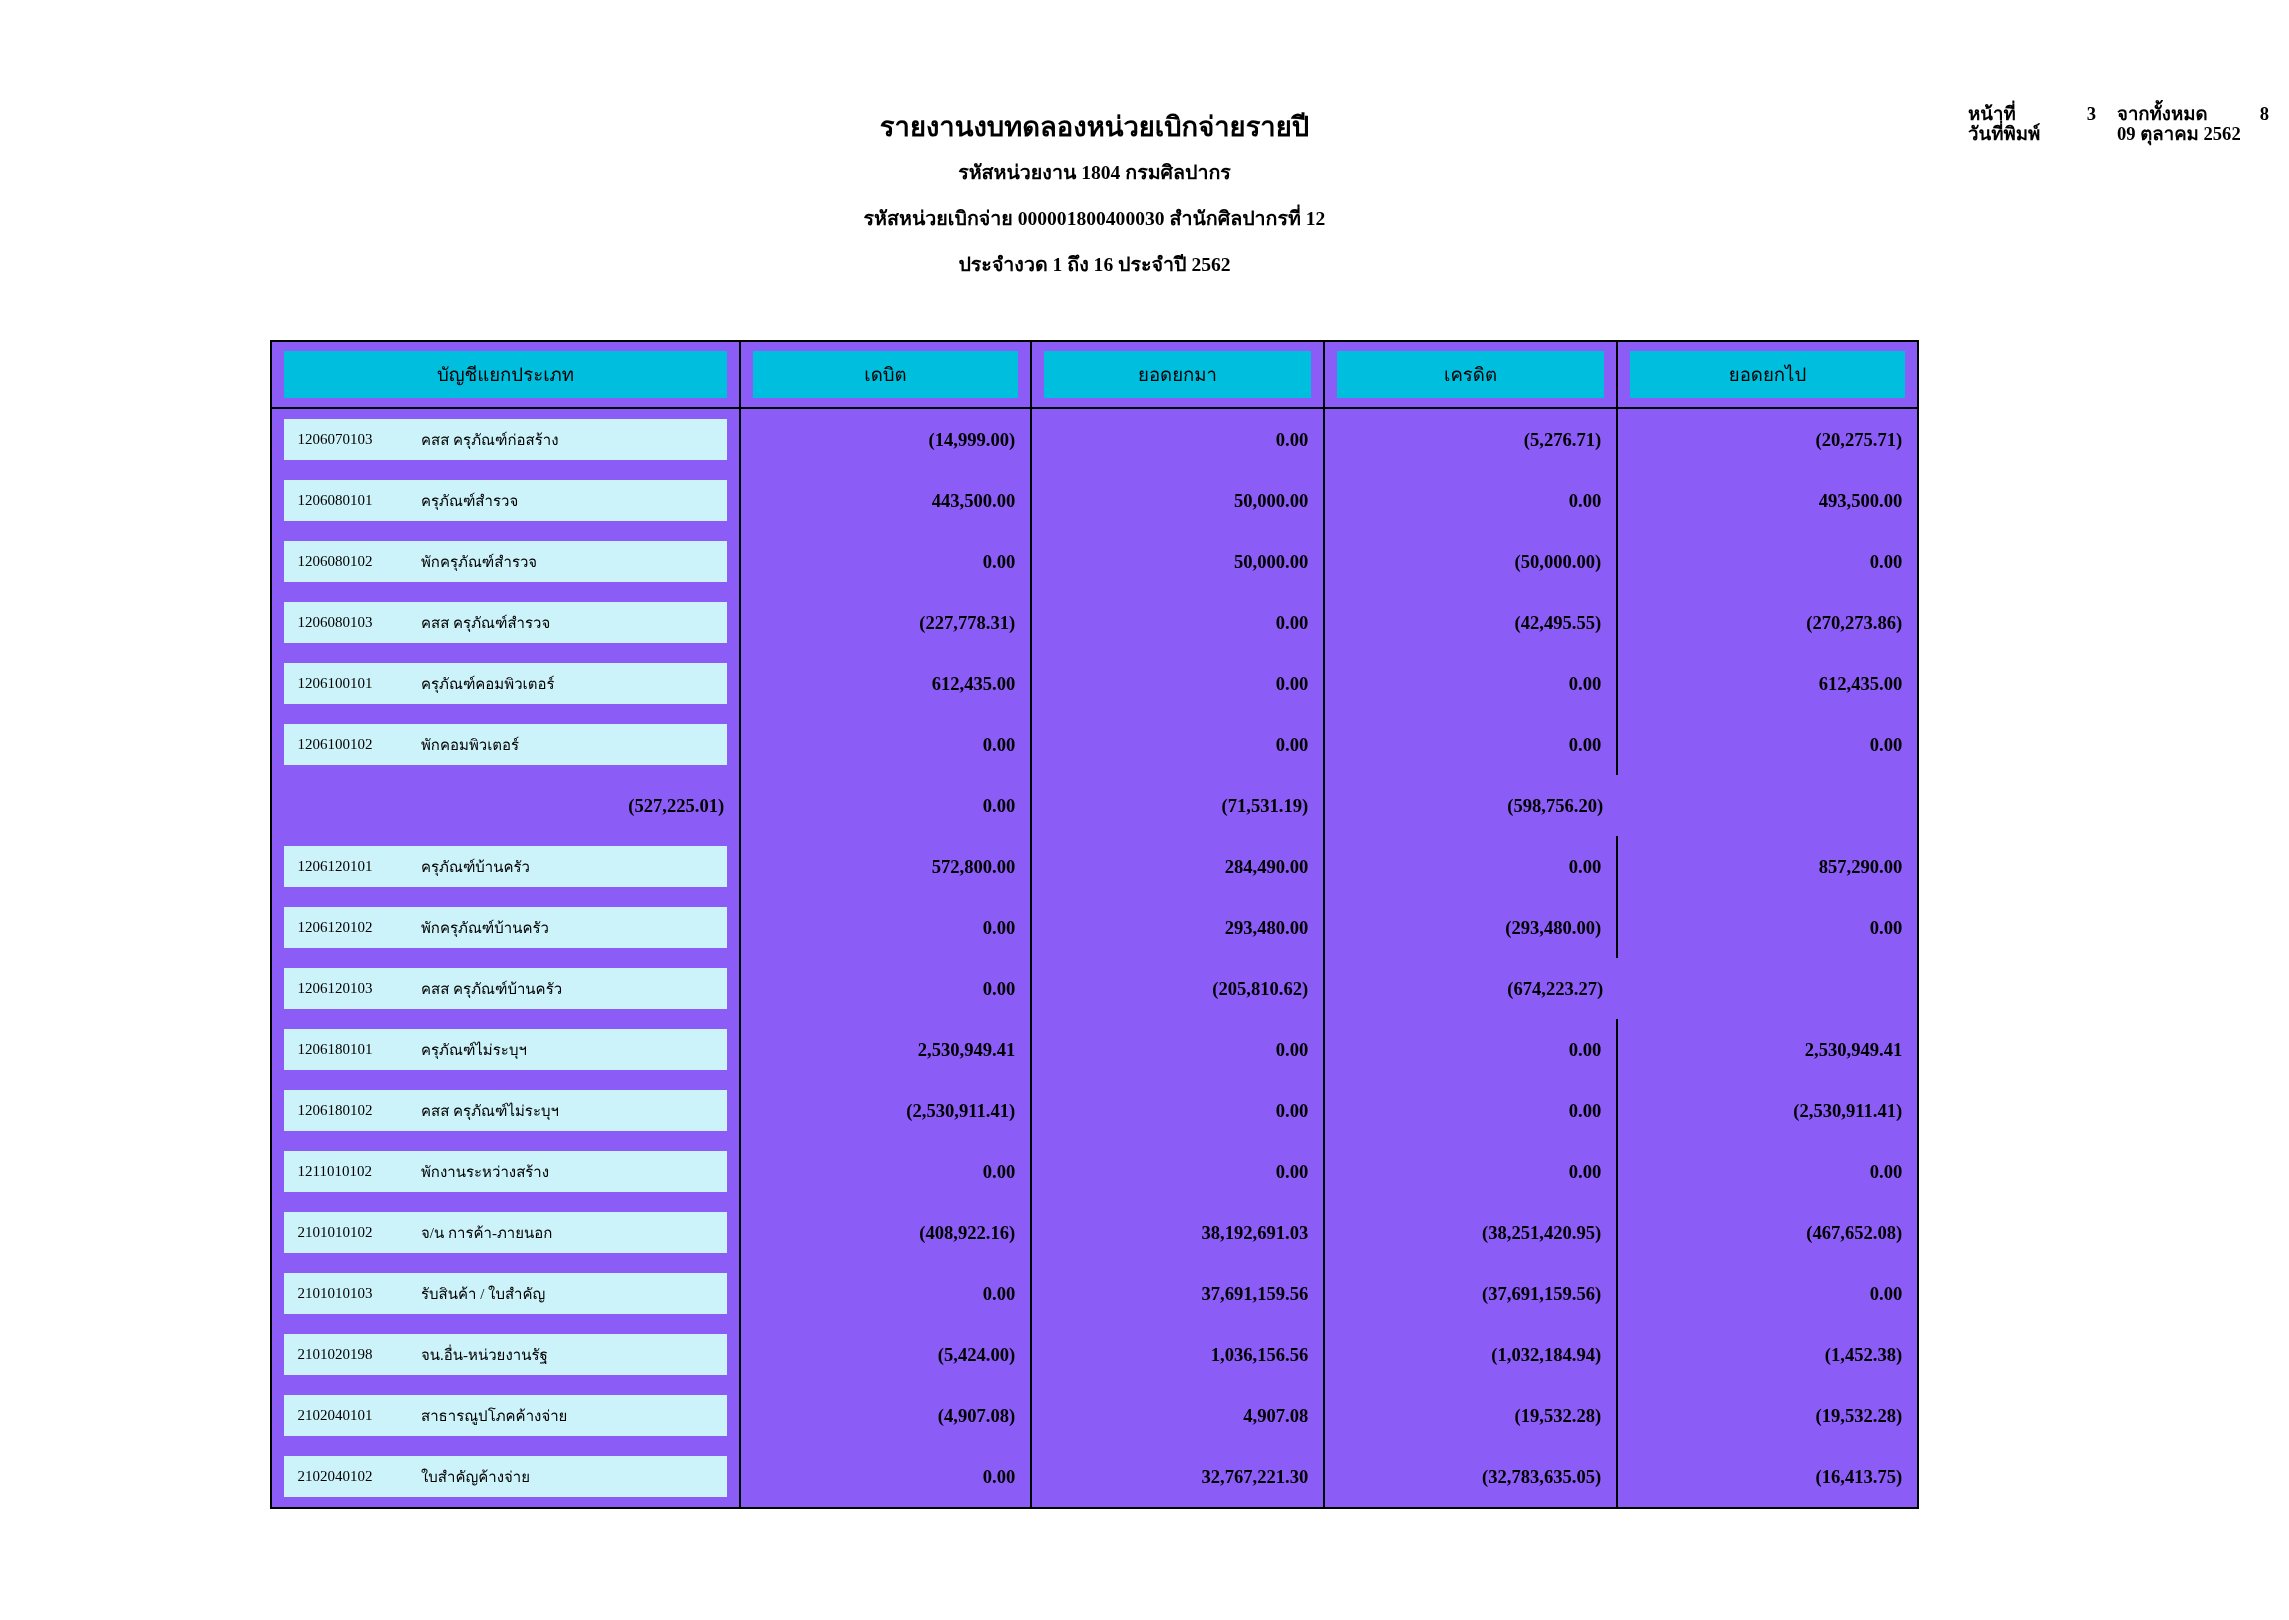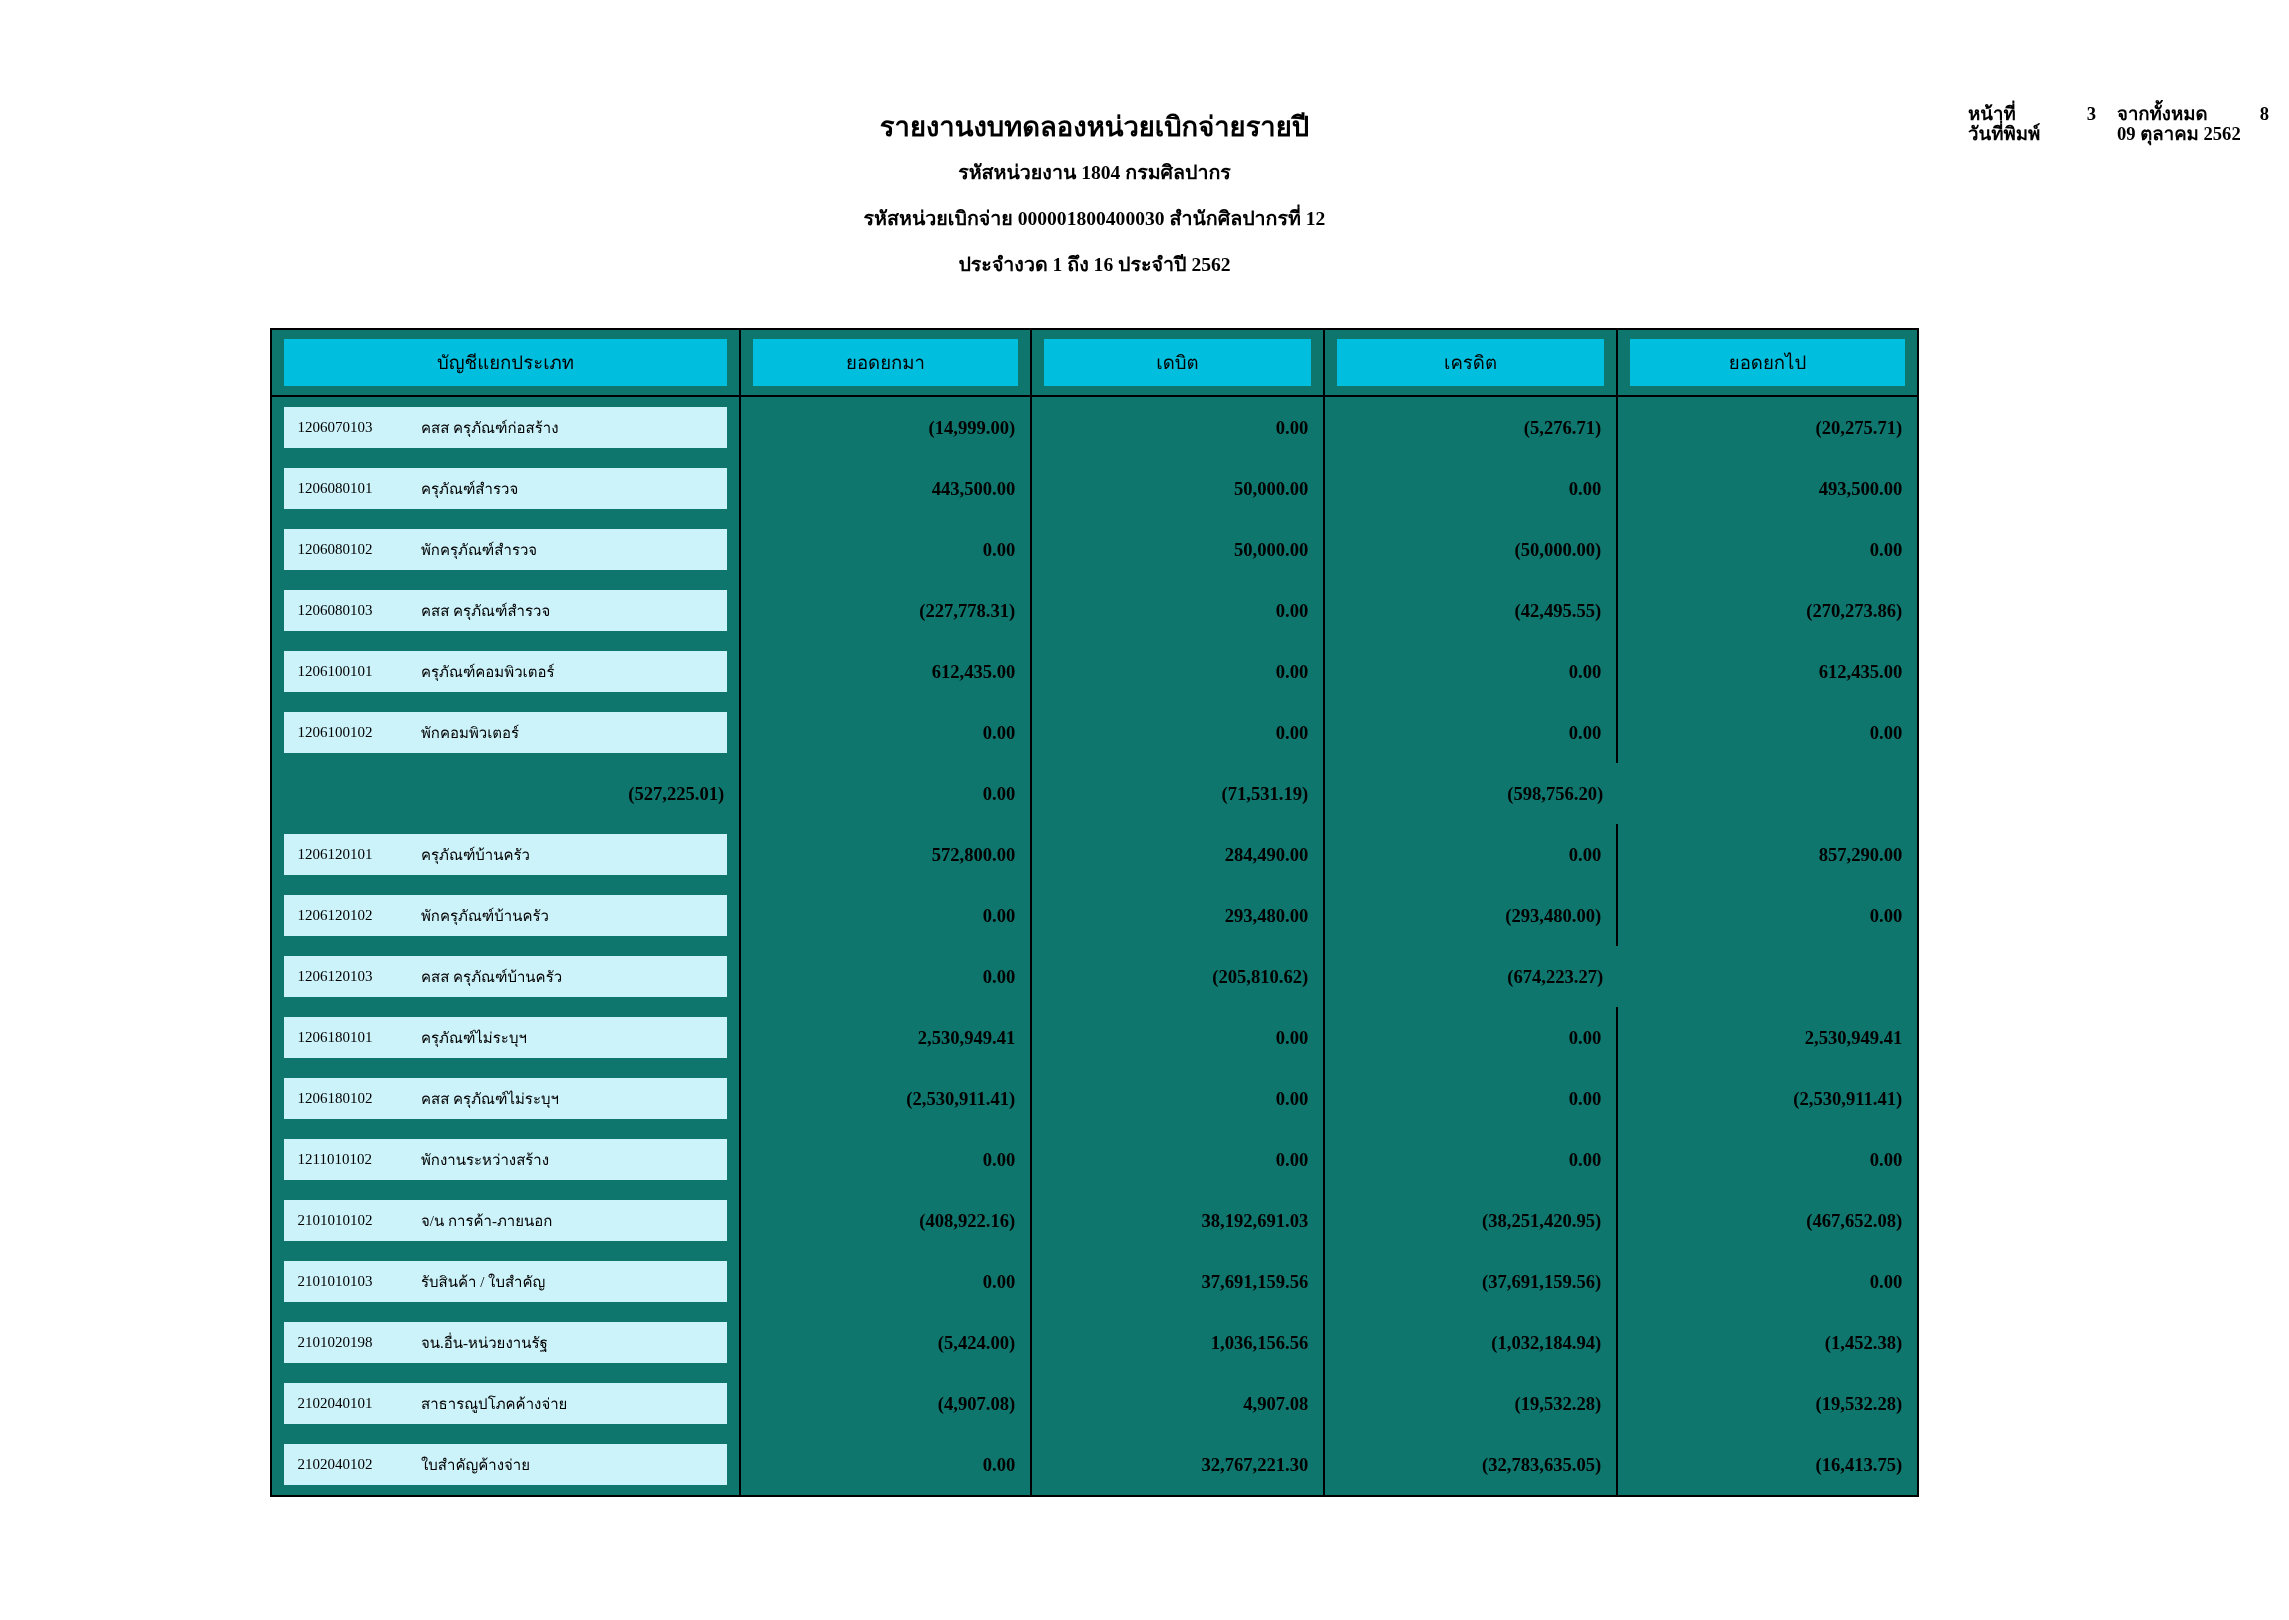--- a/index.html
+++ b/index.html
@@ -28,24 +28,24 @@
   .pageinfo{
     position:absolute;left:1968px;top:104px;width:294px;
     font-size:18.6px;font-weight:bold;line-height:1.1;
   }
   .pi-row1{display:grid;grid-template-columns:98px 51px 133px 29px;margin-bottom:0;}
   .pi-row2{display:grid;grid-template-columns:149px auto;}
   .pi-center{text-align:center;}
 
   
   .tbl{
-    position:absolute;left:270px;top:328px;width:1649px;
+    position:absolute;left:270px;top:340px;width:1649px;
     border:2.9px solid #000;
     box-sizing:border-box;
-    background:#0f766e;
+    background:#8b5cf6;
   }
   .thead{
     display:grid;grid-template-columns:469px 291px 293px 293px 1fr;
     height:65px;border-bottom:2.9px solid #000;
   }
   .th{
     border-right:2px solid #000;display:flex;box-sizing:border-box;
   }
   .th:last-child{border-right:none;}
   .th .hbox{
@@ -99,24 +99,24 @@
       <span>09 ตุลาคม 2562</span>
     </div>
   </div>
 
   <div class="tbl">
     <div class="thead">
       <div class="th">
         <div class="hbox">บัญชีแยกประเภท</div>
       </div>
       <div class="th">
+        <div class="hbox">เดบิต</div>
+      </div>
+      <div class="th">
         <div class="hbox">ยอดยกมา</div>
-      </div>
-      <div class="th">
-        <div class="hbox">เดบิต</div>
       </div>
       <div class="th">
         <div class="hbox">เครดิต</div>
       </div>
       <div class="th">
         <div class="hbox">ยอดยกไป</div>
       </div>
     </div>
     <div class="tbody">
         <div class="trow">

